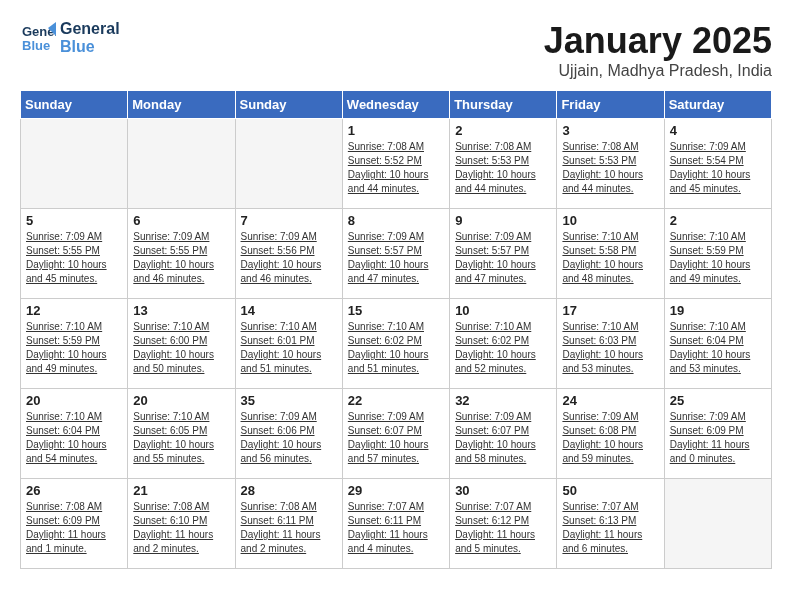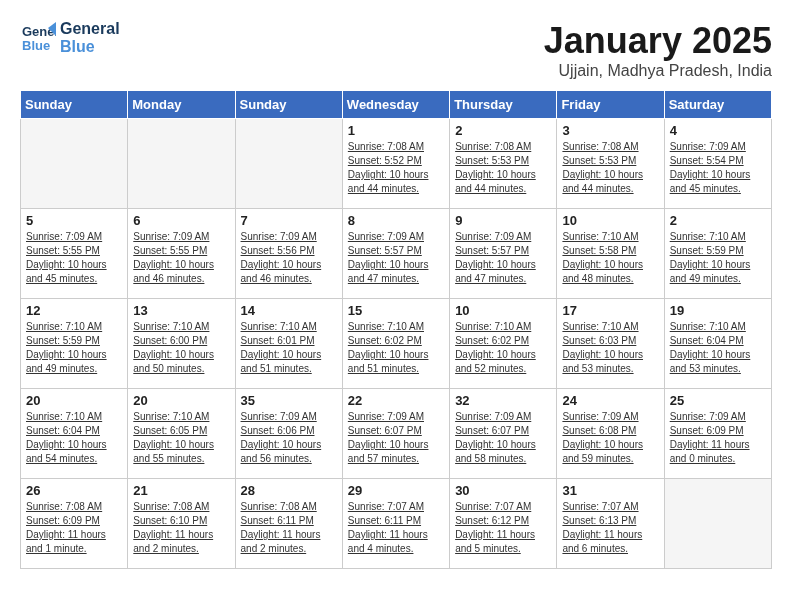--- a/index.html
+++ b/index.html
@@ -359,21 +359,21 @@
       </td>
         <td>
         <div class="day-num">30</div>
         <div class="day-info">
           Sunrise: 7:07 AM<br>
           Sunset: 6:12 PM<br>
           Daylight: 11 hours and 5 minutes.
         </div>
       </td>
         <td>
-        <div class="day-num">31</div>
+        <div class="day-num">50</div>
         <div class="day-info">
           Sunrise: 7:07 AM<br>
           Sunset: 6:13 PM<br>
           Daylight: 11 hours and 6 minutes.
         </div>
       </td>
         <td class="empty"></td>
       </tr>
     </tbody>
 </table>

